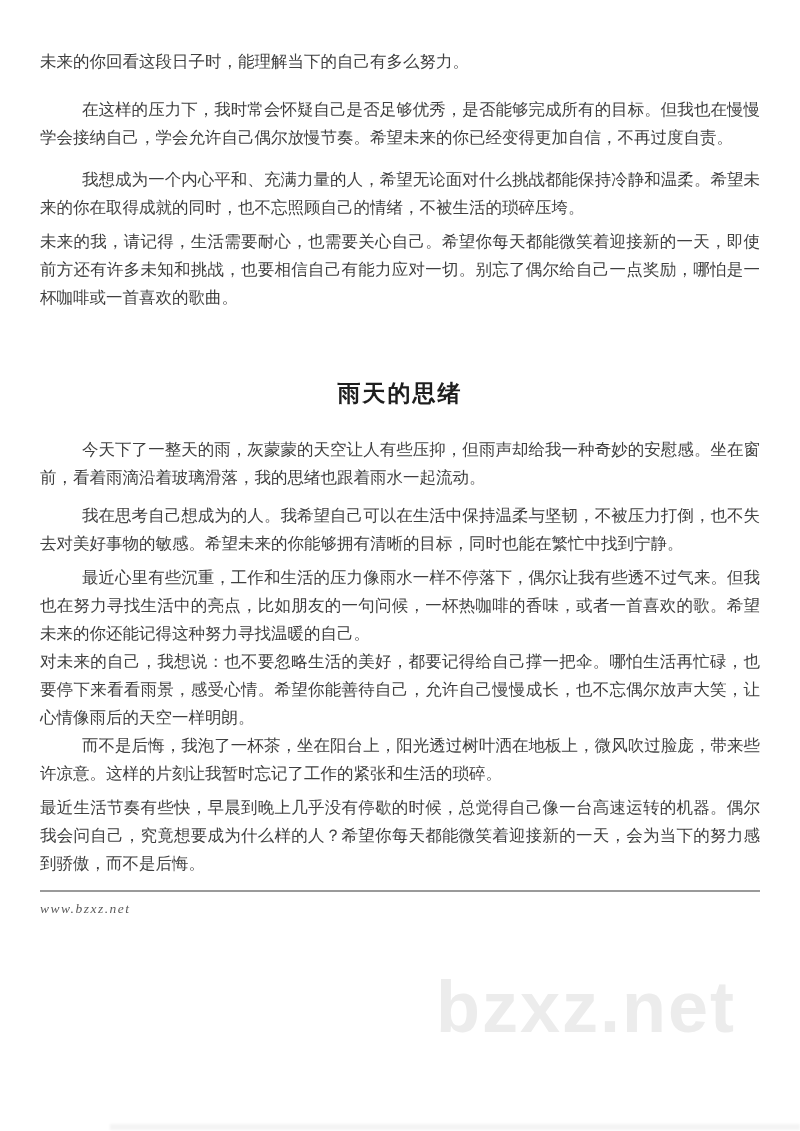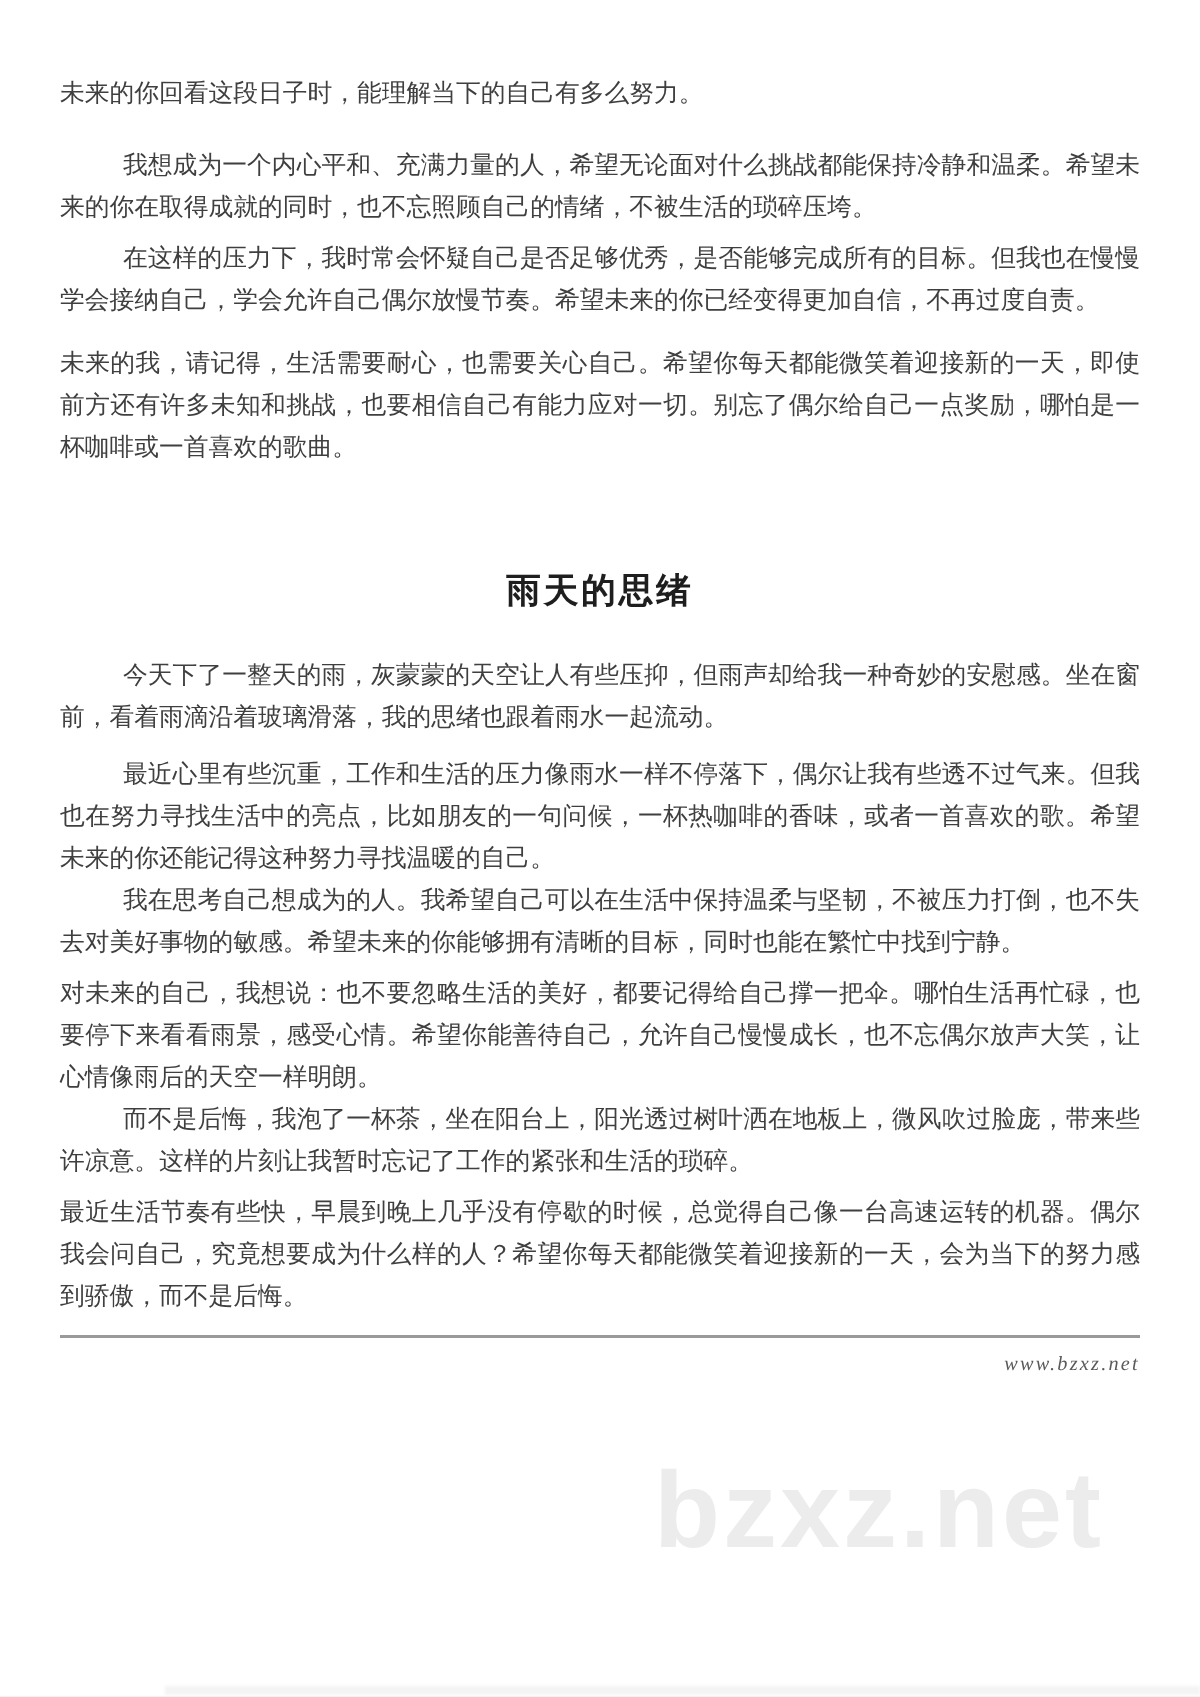--- a/index.html
+++ b/index.html
@@ -68,49 +68,49 @@
   .h1-space { margin-top: 66px; margin-bottom: 26px; }
   .h2-space { margin-top: 72px; margin-bottom: 22px; }
 
   .footer-rule {
     margin: 12px 0 0 0;
     border: none;
     border-top: 2px solid #9a9a9a;
   }
   .footer-url {
     margin-top: 3px;
-    text-align: right;
+    text-align: left;
     font-style: italic;
     font-size: 13.5px;
     letter-spacing: 1.5px;
     color: #5a5a5a;
     font-family: "Liberation Serif", "DejaVu Serif", serif;
   }
 </style>
 </head>
 <body>
 
 <div class="page">
 
   <div class="watermark">bzxz.net</div>
 
   <div class="ghost-band"></div>
 
   <div class="doc">
 
     <p class="p-flush mb20">未来的你回看这段日子时，能理解当下的自己有多么努力。</p>
+    <p class="p-indent mb14">在这样的压力下，我时常会怀疑自己是否足够优秀，是否能够完成所有的目标。但我也在慢慢学会接纳自己，学会允许自己偶尔放慢节奏。希望未来的你已经变得更加自信，不再过度自责。</p>
     <p class="p-indent mb6">我想成为一个内心平和、充满力量的人，希望无论面对什么挑战都能保持冷静和温柔。希望未来的你在取得成就的同时，也不忘照顾自己的情绪，不被生活的琐碎压垮。</p>
-    <p class="p-indent mb14">在这样的压力下，我时常会怀疑自己是否足够优秀，是否能够完成所有的目标。但我也在慢慢学会接纳自己，学会允许自己偶尔放慢节奏。希望未来的你已经变得更加自信，不再过度自责。</p>
     <p class="p-flush mb0">未来的我，请记得，生活需要耐心，也需要关心自己。希望你每天都能微笑着迎接新的一天，即使前方还有许多未知和挑战，也要相信自己有能力应对一切。别忘了偶尔给自己一点奖励，哪怕是一杯咖啡或一首喜欢的歌曲。</p>
 
     <h2 class="sec-heading h1-space">雨天的思绪</h2>
 
     <p class="p-indent mb10">今天下了一整天的雨，灰蒙蒙的天空让人有些压抑，但雨声却给我一种奇妙的安慰感。坐在窗前，看着雨滴沿着玻璃滑落，我的思绪也跟着雨水一起流动。</p>
+    <p class="p-indent mb6">我在思考自己想成为的人。我希望自己可以在生活中保持温柔与坚韧，不被压力打倒，也不失去对美好事物的敏感。希望未来的你能够拥有清晰的目标，同时也能在繁忙中找到宁静。</p>
     <p class="p-indent mb0">最近心里有些沉重，工作和生活的压力像雨水一样不停落下，偶尔让我有些透不过气来。但我也在努力寻找生活中的亮点，比如朋友的一句问候，一杯热咖啡的香味，或者一首喜欢的歌。希望未来的你还能记得这种努力寻找温暖的自己。</p>
-    <p class="p-indent mb6">我在思考自己想成为的人。我希望自己可以在生活中保持温柔与坚韧，不被压力打倒，也不失去对美好事物的敏感。希望未来的你能够拥有清晰的目标，同时也能在繁忙中找到宁静。</p>
     <p class="p-flush mb0">对未来的自己，我想说：也不要忽略生活的美好，都要记得给自己撑一把伞。哪怕生活再忙碌，也要停下来看看雨景，感受心情。希望你能善待自己，允许自己慢慢成长，也不忘偶尔放声大笑，让心情像雨后的天空一样明朗。</p>
 
 
     <p class="p-indent mb6">而不是后悔，我泡了一杯茶，坐在阳台上，阳光透过树叶洒在地板上，微风吹过脸庞，带来些许凉意。这样的片刻让我暂时忘记了工作的紧张和生活的琐碎。</p>
     <p class="p-flush mb4">最近生活节奏有些快，早晨到晚上几乎没有停歇的时候，总觉得自己像一台高速运转的机器。偶尔我会问自己，究竟想要成为什么样的人？希望你每天都能微笑着迎接新的一天，会为当下的努力感到骄傲，而不是后悔。</p>
 
     <hr class="footer-rule">
     <div class="footer-url">www.bzxz.net</div>
   </div>
 

